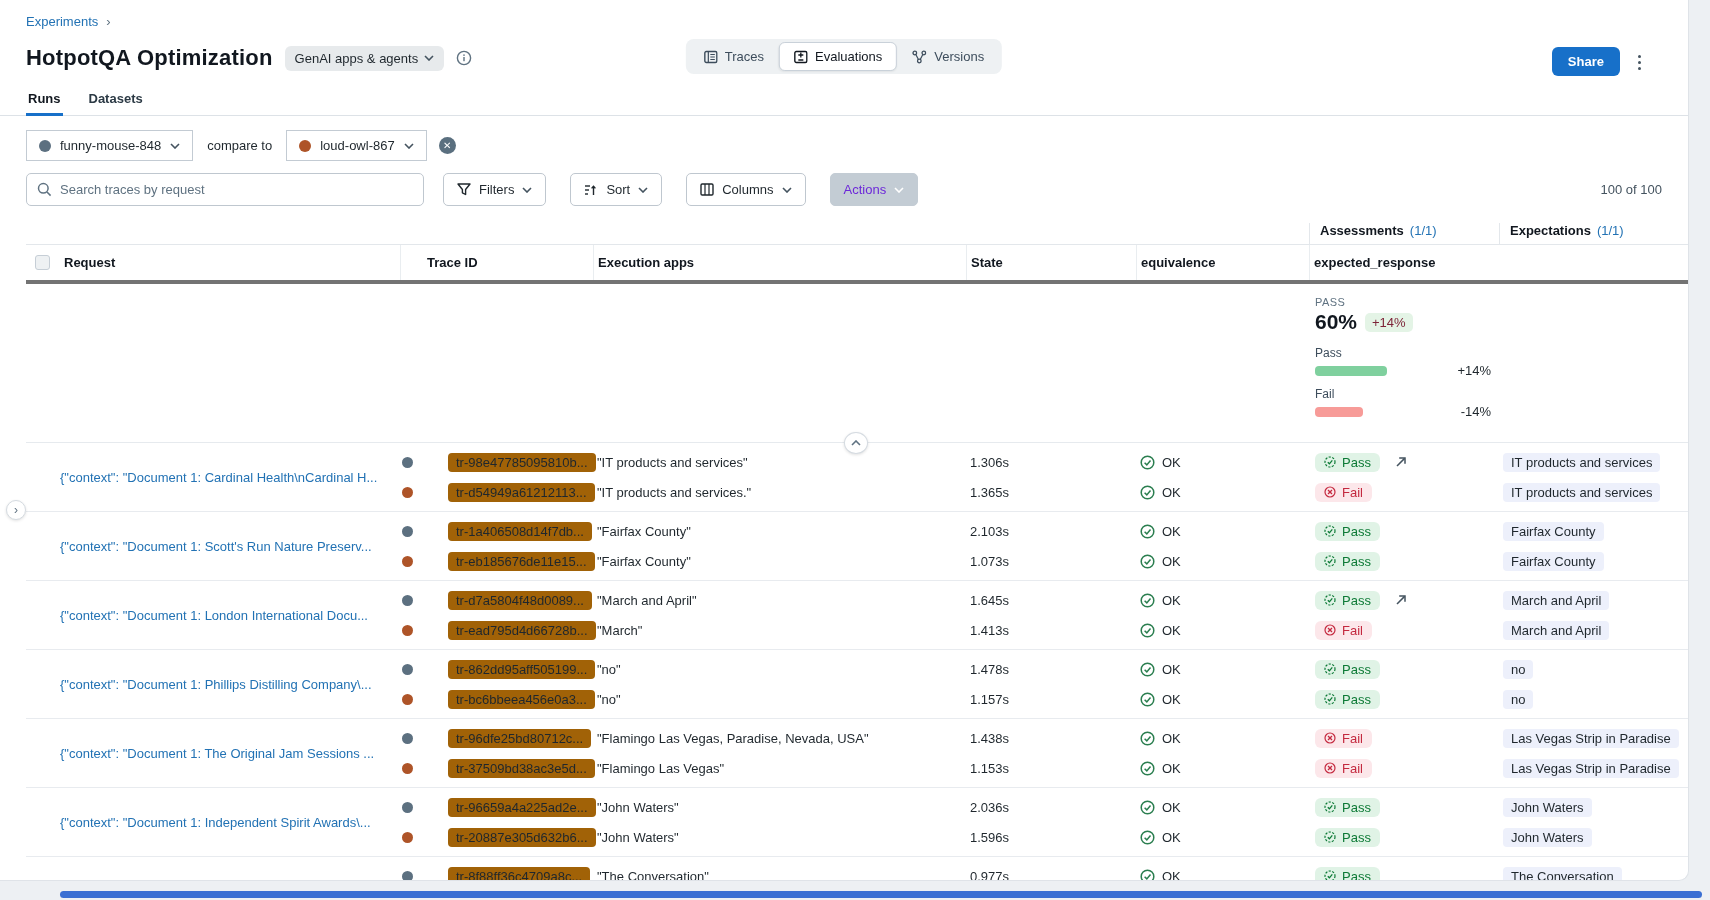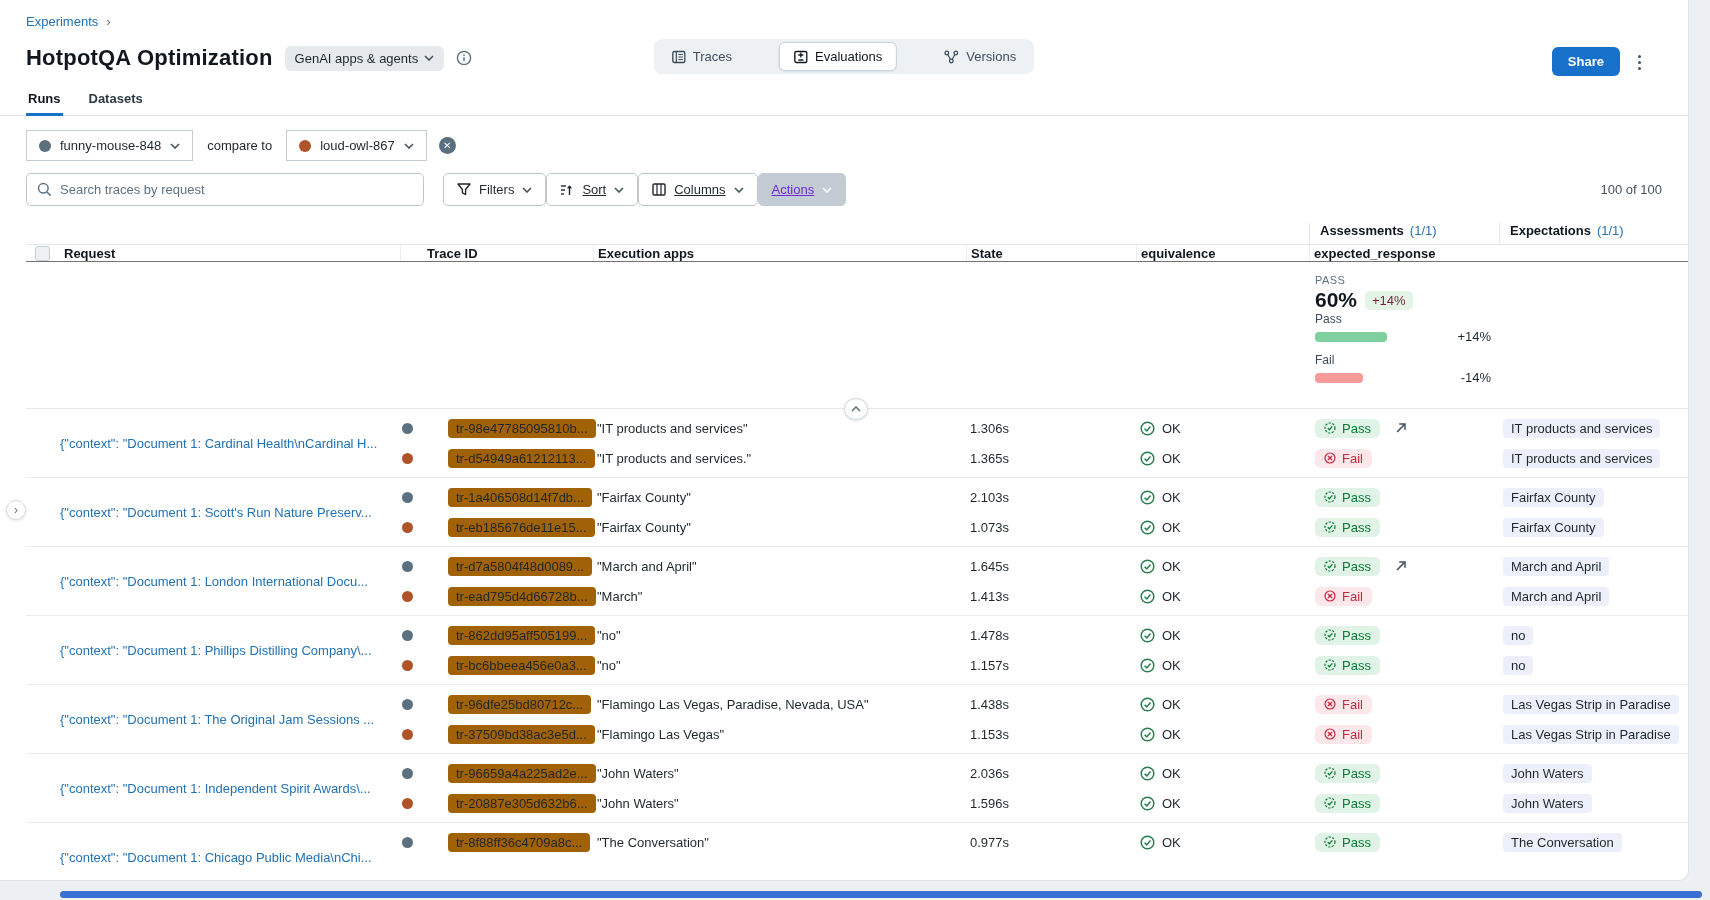--- a/index.html
+++ b/index.html
@@ -8,21 +8,21 @@
   .main{position:absolute;left:0;top:0;width:1689px;height:881px;background:#fff;border-right:1px solid #dfe3e8;border-bottom:1px solid #dfe3e8;border-bottom-right-radius:10px;overflow:hidden;}
   a{text-decoration:none;}
   
   .breadcrumb{margin:14px 0 0 26px;font-size:13px;display:flex;align-items:center;gap:8px;}
   .breadcrumb a{color:#2272b4;}
   .crumb-chev{color:#5f7281;font-size:13px;}
   .title-row{margin:12px 26px 0;display:flex;align-items:center;gap:12px;position:relative;height:34px;}
   .page-title{font-size:22px;font-weight:700;color:#11171f;letter-spacing:.2px;}
   .exp-type-pill{background:#e7eaec;border-radius:6px;padding:5px 10px;font-size:13px;color:#1f272d;display:flex;align-items:center;gap:6px;cursor:pointer;}
   .seg-wrap{position:absolute;left:50%;top:-2px;transform:translateX(-50%);}
-  .segmented{background:#eef1f3;border-radius:8px;padding:3px;display:flex;align-items:center;gap:32px;}
+  .segmented{background:#eef1f3;border-radius:8px;padding:3px;display:flex;align-items:center;}
   .seg-item{display:flex;align-items:center;gap:7px;padding:6px 14px;border-radius:6px;color:#3d4d5c;cursor:pointer;border:1px solid transparent;font-size:13px;}
   .seg-item.active{background:#fff;border:1px solid #c9d1d9;color:#11171f;box-shadow:0 1px 2px rgba(0,0,0,.06);align-items:center;}
   .share-btn{position:absolute;right:42px;top:6px;background:#1770c9;color:#fff;border:none;border-radius:6px;padding:7px 16px;font-size:13px;font-weight:600;cursor:pointer;}
   .kebab{position:absolute;right:12px;top:8px;width:22px;height:26px;display:flex;flex-direction:column;align-items:center;justify-content:center;gap:3px;cursor:pointer;}
   .kebab i{width:3px;height:3px;border-radius:50%;background:#44535f;display:block;}
   
   .tabs{margin:16px 0 0 0;padding-left:26px;display:flex;gap:24px;border-bottom:1px solid #dde2e7;}
   .tab{padding:0 2px 9px;font-size:13px;font-weight:700;color:#11171f;cursor:pointer;position:relative;}
   .tab.inactive{font-weight:600;color:#2c3a45;}
   .tab.active::after{content:"";position:absolute;left:0;right:0;bottom:-1px;height:3px;background:#1770c9;}
@@ -32,38 +32,38 @@
   .dot{width:12px;height:12px;border-radius:50%;display:inline-block;flex:none;}
   .compare-label{color:#1f272d;}
   .remove-cmp{width:17px;height:17px;border-radius:50%;background:#5a6f7f;color:#fff;display:flex;align-items:center;justify-content:center;font-size:10px;font-weight:700;cursor:pointer;margin-left:-2px;}
   
   .toolbar{margin:12px 26px 0;display:flex;align-items:center;}
   .search-box{width:398px;height:33px;border:1px solid #bfc7cf;border-radius:5px;display:flex;align-items:center;padding:0 10px;gap:8px;background:#fff;}
   .search-box input{border:none;outline:none;flex:1;font-size:13px;font-family:inherit;color:#1f272d;}
   .search-box input::placeholder{color:#5f7281;}
   .tb-btn{height:33px;border:1px solid #bfc7cf;border-radius:5px;background:#fff;display:flex;align-items:center;gap:8px;padding:0 13px;font-size:13px;color:#1f272d;cursor:pointer;font-family:inherit;}
   .tb-btn.disabled{background:#c3ccd4;border-color:#c3ccd4;color:#6d28d9;cursor:default;}
-  .ml19{margin-left:19px;} .ml24{text-decoration:underline;}
+  .ml19{margin-left:19px;} .ml24{margin-left:24px;}
   .count{margin-left:auto;color:#44535f;font-size:13px;}
   
   .table-wrap{margin-top:10px;position:relative;}
   .grid{display:grid;grid-template-columns:34px 340px 193px 373px 170px 173px 190px 1fr;margin-left:26px;}
   .ghead{height:28px;align-items:end;}
   .ghead .glabel{display:flex;align-items:center;gap:6px;font-weight:700;color:#11171f;padding:0 0 6px 10px;border-left:1px solid #e3e7eb;}
   .ghead .gcount{color:#2272b4;font-weight:400;}
-  .thead{border-top:1px solid #e3e7eb;border-bottom:1px solid #737373;height:18px;}
+  .thead{border-top:1px solid #e3e7eb;border-bottom:4px solid #737373;height:40px;}
   .th{display:flex;align-items:center;font-weight:700;color:#11171f;padding-left:4px;font-size:13px;}
   .th.sep{border-left:1px solid #e9edf0;}
   .th.c3{padding-left:26px;}
   .checkbox{width:15px;height:15px;border:1px solid #c6ced6;border-radius:3px;background:#eef1f3;margin-left:5px;cursor:pointer;}
   
   .summary-row{border-bottom:1px solid #e6eaee;padding:12px 0 14px;}
   .summary{grid-column:7;padding-left:6px;}
   .sum-metric{font-size:11px;color:#5f7281;letter-spacing:.4px;margin-bottom:2px;}
-  .sum-line{display:flex;align-items:center;gap:8px;}
+  .sum-line{display:flex;align-items:center;gap:8px;margin-bottom:12px;}
   .sum-value{font-size:21px;font-weight:700;color:#11171f;}
   .sum-delta{background:#e4f4e6;color:#7d2337;border-radius:5px;padding:2px 7px;font-size:13px;}
   .bar-label{font-size:12px;color:#3d4d5c;margin-bottom:3px;}
   .bar-row{display:flex;align-items:center;width:176px;margin-bottom:9px;}
   .bar{height:10px;border-radius:4px;}
   .bar.pass{background:#7fd09e;}
   .bar.fail{background:#f79b98;}
   .bar-delta{margin-left:auto;font-size:13px;color:#1f272d;}
   
   .row-group{border-bottom:1px solid #e8ebef;padding:8px 0;grid-template-rows:1fr 1fr;row-gap:8px;min-height:69px;}

